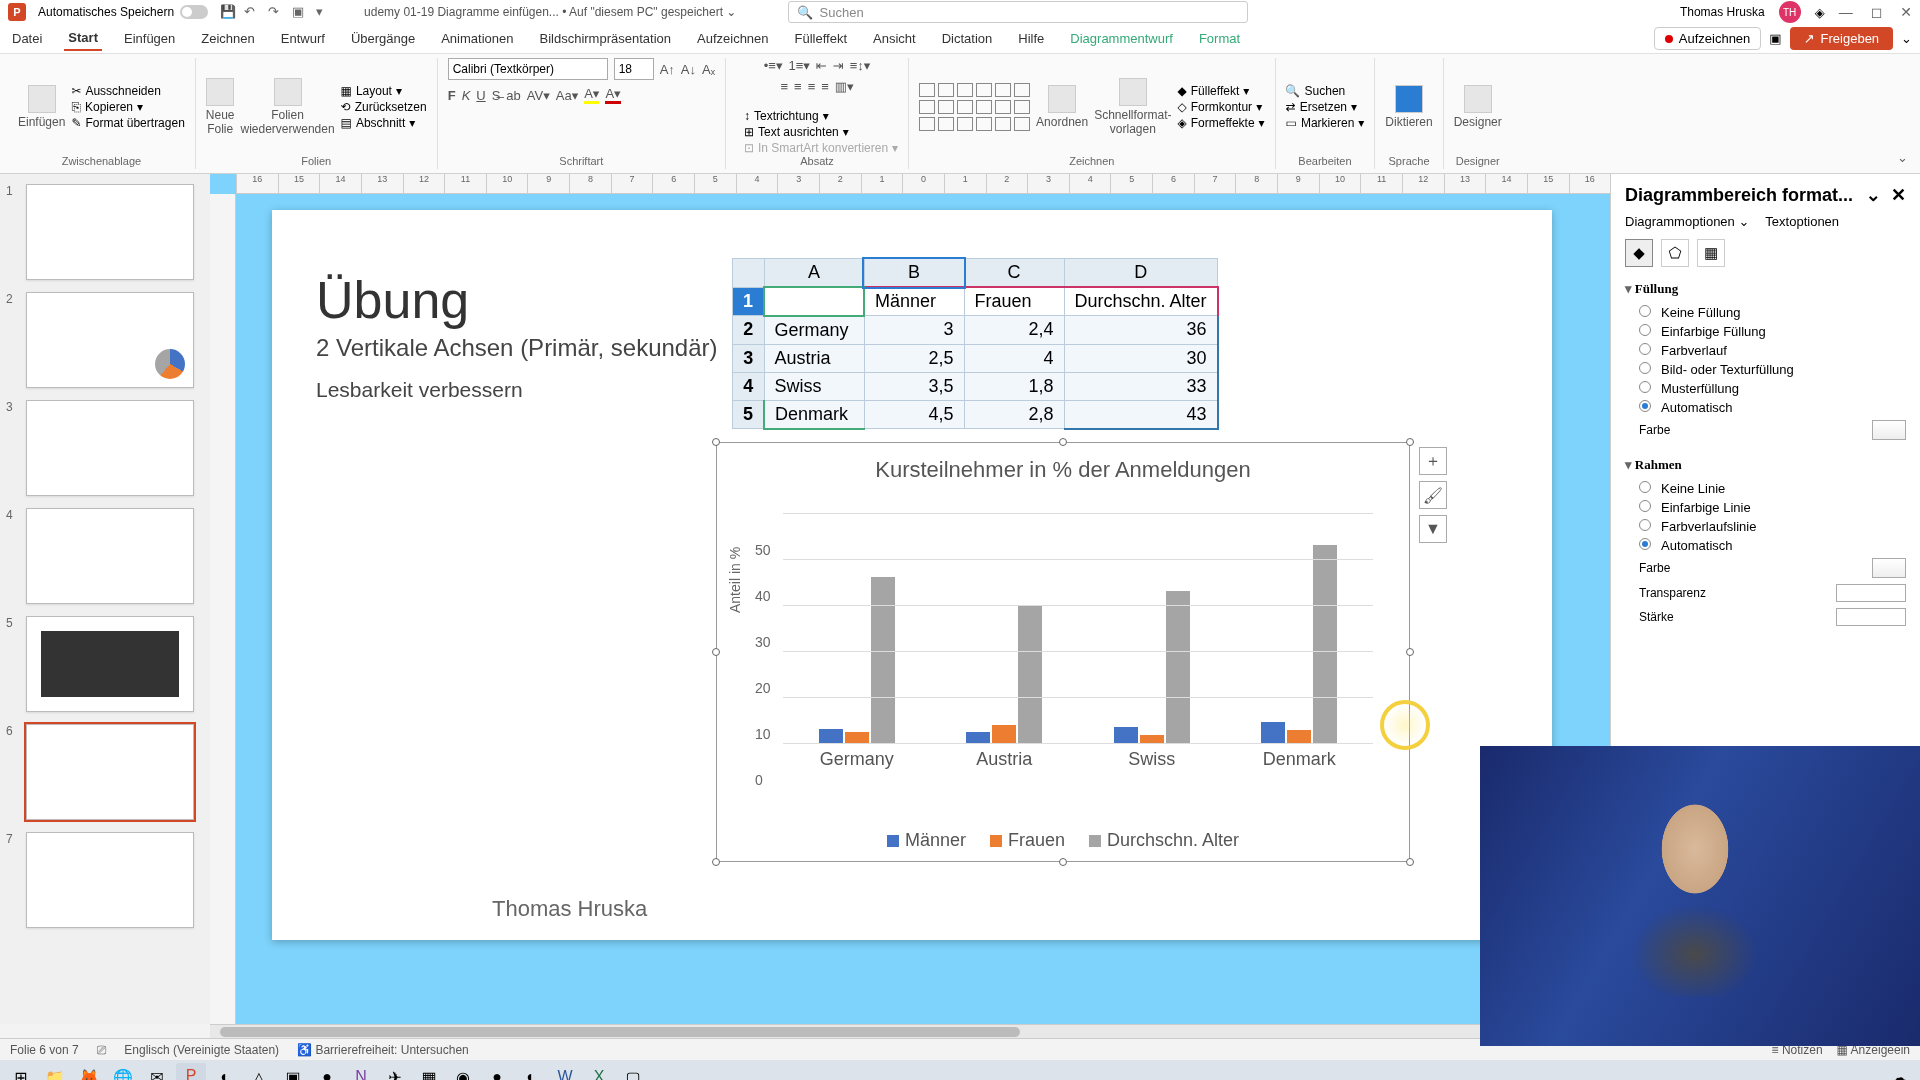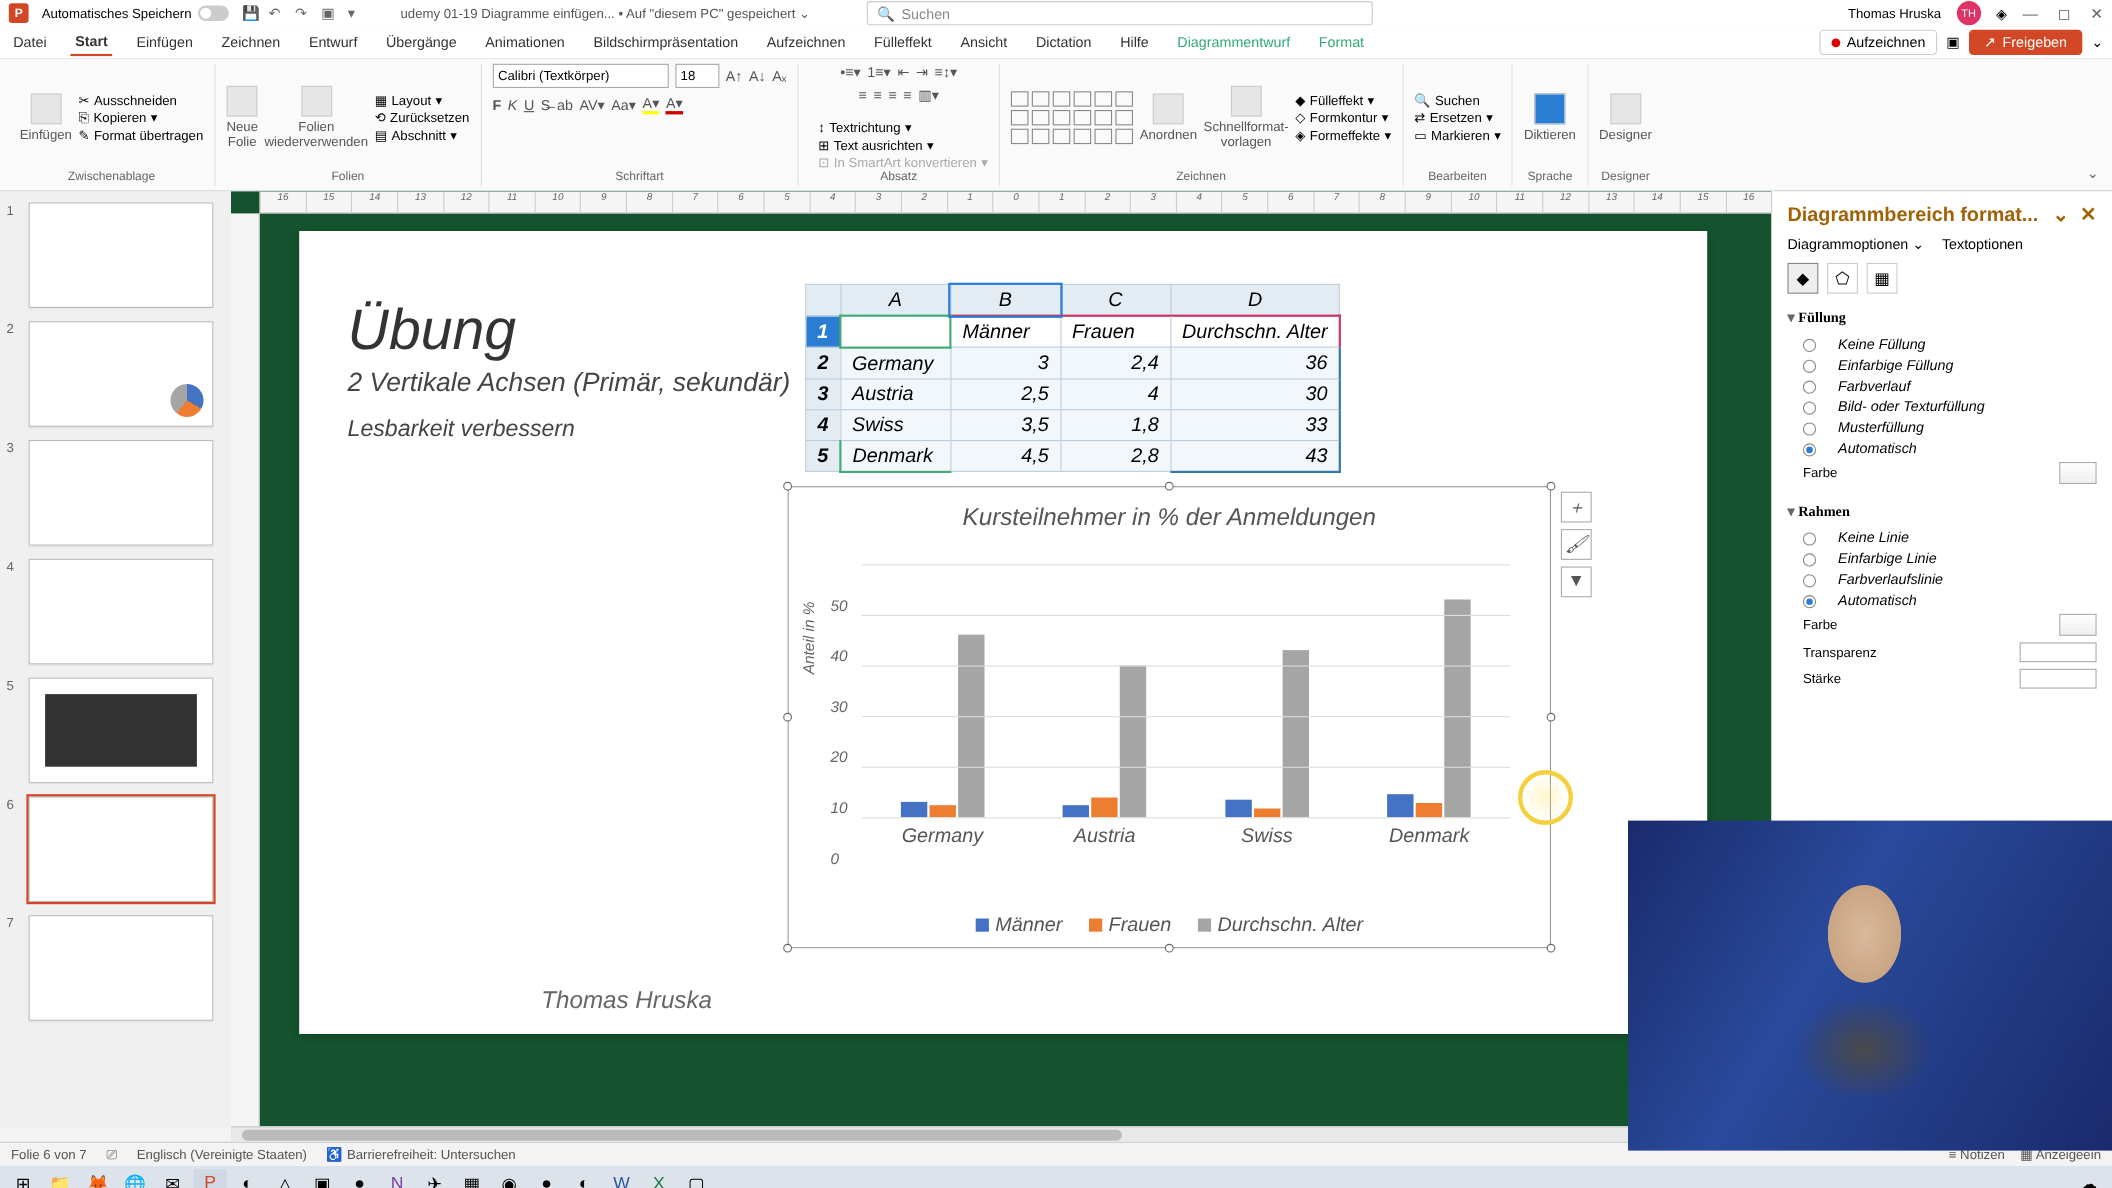--- a/index.html
+++ b/index.html
@@ -49,21 +49,21 @@
 .main { display: flex; height: calc(100% - 24px - 30px - 120px - 22px - 34px); background: #e8e8e8; }
 
 
 .thumbs { width: 210px; background: #f0f0f0; overflow-y: auto; padding: 10px 6px; }
 .thumb-row { display: flex; gap: 6px; margin-bottom: 12px; }
 .thumb-num { width: 14px; font-size: 12px; color: #666; }
 .thumb { width: 168px; height: 96px; background: #fff; border: 1px solid #bbb; box-shadow: 0 1px 2px rgba(0,0,0,.1); position: relative; }
 .thumb.selected { outline: 2px solid #d24726; }
 
 
-.canvas-wrap { flex: 1; position: relative; overflow: hidden; background: #14532d; font-style: italic; }
+.canvas-wrap { flex: 1; position: relative; overflow: hidden; background: #7dd3fc; }
 .ruler-h { position: absolute; top: 0; left: 26px; right: 0; height: 20px; background: #f5f5f5; border-bottom: 1px solid #ccc; font-size: 9px; color: #666; display: flex; }
 .ruler-h div { flex: 1; border-left: 1px solid #ccc; text-align: center; }
 .ruler-v { position: absolute; top: 20px; left: 0; bottom: 0; width: 26px; background: #f5f5f5; border-right: 1px solid #ccc; }
 .slide { position: absolute; top: 36px; left: 62px; width: 1280px; height: 730px; background: #fff; box-shadow: 0 2px 8px rgba(0,0,0,.25); }
 
 .slide-title { position: absolute; left: 44px; top: 60px; font-size: 52px; font-weight: 300; color: #333; }
 .slide-sub1 { position: absolute; left: 44px; top: 124px; font-size: 24px; color: #444; }
 .slide-sub2 { position: absolute; left: 44px; top: 168px; font-size: 21px; color: #444; }
 
 
@@ -101,30 +101,30 @@
 .legend span { display: flex; align-items: center; gap: 6px; }
 .leg-sw { width: 12px; height: 12px; }
 
 .author { position: absolute; left: 220px; bottom: 18px; font-size: 22px; color: #666; }
 
 
 .highlight-ring { position: absolute; width: 50px; height: 50px; border: 4px solid #f4d03f; border-radius: 50%; background: radial-gradient(circle, rgba(255,230,100,.35), transparent 70%); }
 
 
 .format-pane { width: 310px; background: #fff; border-left: 1px solid #ccc; padding: 10px 14px; overflow-y: auto; position: relative; }
-.fp-title { font-size: 18px; font-weight: 600; color: #a16207; margin-bottom: 8px; display: flex; justify-content: space-between; align-items: center; }
+.fp-title { font-size: 18px; font-weight: 600; color: #000000; margin-bottom: 8px; display: flex; justify-content: space-between; align-items: center; }
 .fp-subtabs { display: flex; gap: 16px; font-size: 13px; margin-bottom: 10px; }
 .fp-subtabs span { cursor: pointer; }
 .fp-icons { display: flex; gap: 8px; margin-bottom: 14px; }
 .fp-icons div { width: 28px; height: 28px; border: 1px solid #ccc; display: flex; align-items: center; justify-content: center; cursor: pointer; font-size: 15px; }
 .fp-icons div.active { border-color: #888; background: #eee; }
 .fp-section { margin-bottom: 14px; }
 .fp-sec-title { font-weight: 600; font-size: 13px; margin-bottom: 6px; cursor: pointer; font-family: Liberation Serif, serif; }
 .fp-sec-title::before { content: "▾ "; color: #666; }
-.radio-row { display: flex; align-items: flex-end; gap: 20px; font-size: 13px; padding: 2px 0 2px 14px; cursor: pointer; font-style: italic; }
+.radio-row { display: flex; align-items: flex-start; gap: 10px; font-size: 13px; padding: 2px 0 2px 14px; cursor: pointer; }
 .radio { width: 12px; height: 12px; border: 1px solid #888; border-radius: 50%; display: inline-block; position: relative; }
 .radio.on::after { content: ""; position: absolute; inset: 2px; border-radius: 50%; background: #2b7cd3; }
 .fp-row { display: flex; align-items: center; justify-content: space-between; font-size: 12px; padding: 3px 0 3px 14px; }
 .color-well { width: 34px; height: 20px; border: 1px solid #aaa; background: linear-gradient(#fff,#eee); cursor: pointer; }
 
 
 .statusbar { height: 22px; background: #f3f3f3; border-top: 1px solid #ccc; display: flex; align-items: center; padding: 0 10px; gap: 18px; font-size: 12px; color: #555; }
 .statusbar .right { margin-left: auto; display: flex; gap: 14px; }
 
 

